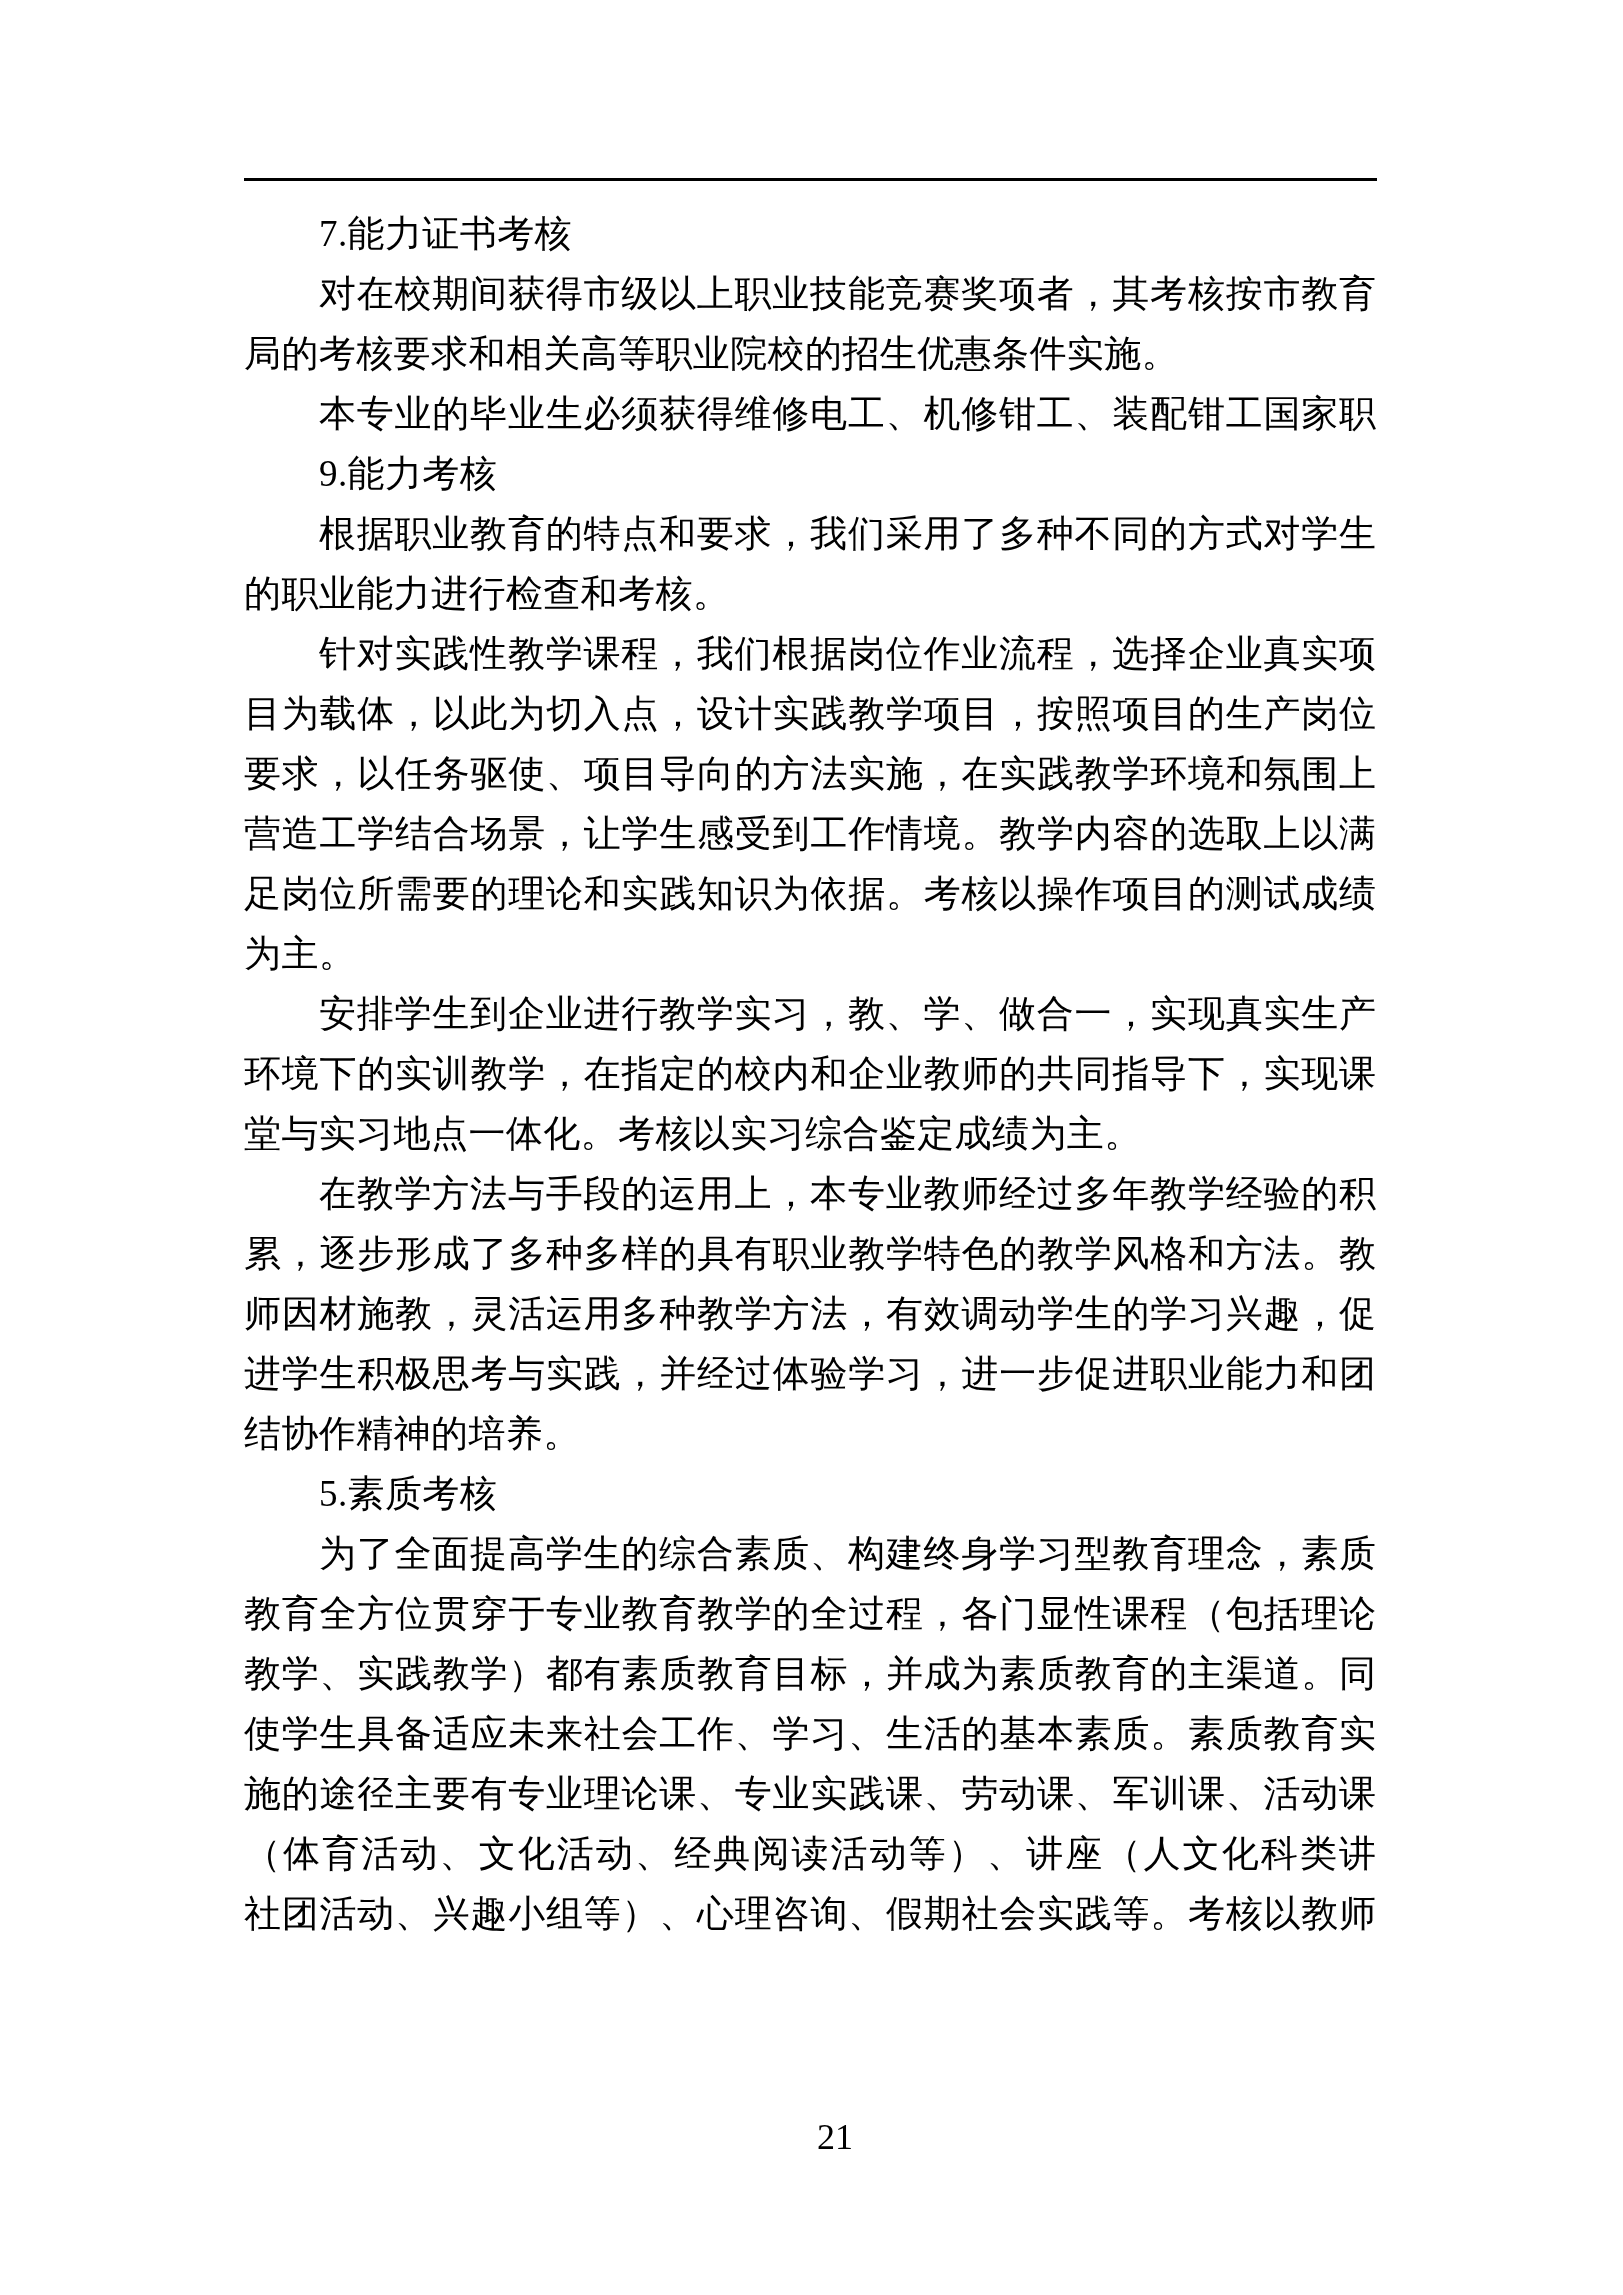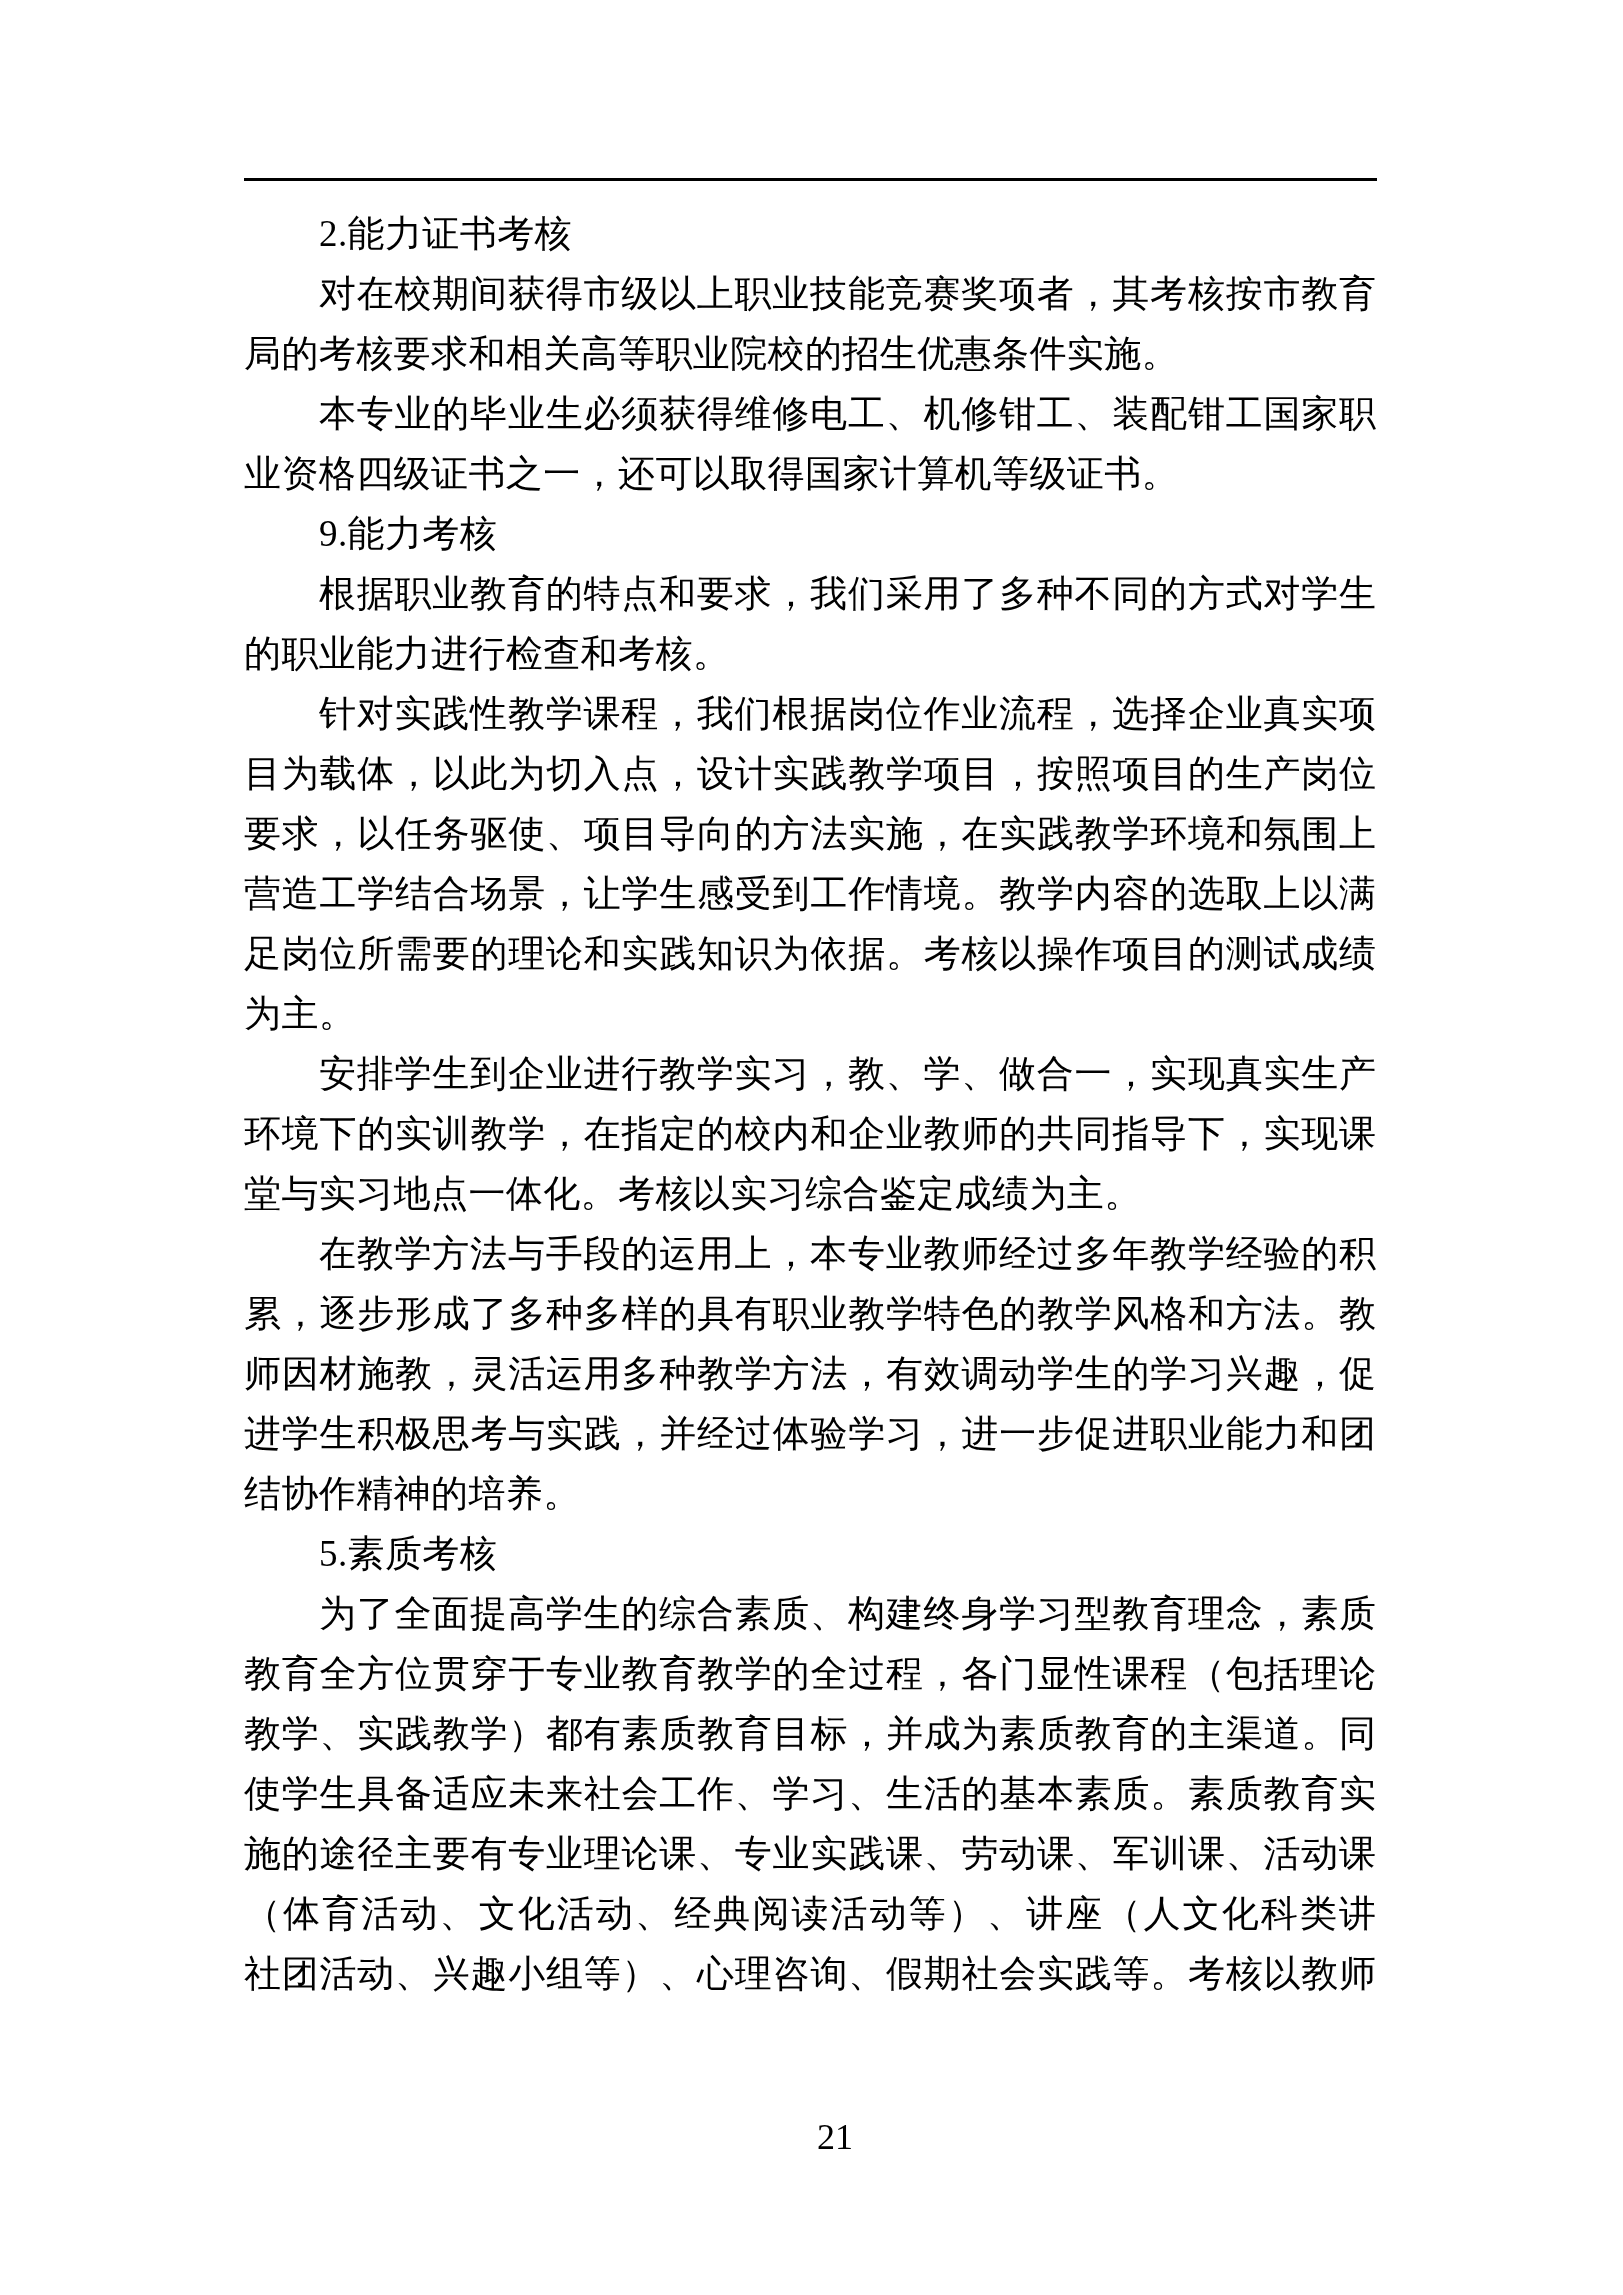--- a/index.html
+++ b/index.html
@@ -61,25 +61,24 @@
     font-size: 36px;
     line-height: 36px;
   }
 </style>
 </head>
 <body>
 
 <div class="page">
   <div class="header-rule"></div>
   <div class="text-block" id="text-block">
-      <div class="line indent">2.能力证书考核</div>
+      <div class="line indent">7.能力证书考核</div>
       <div class="line indent justify">对在校期间获得市级以上职业技能竞赛奖项者，其考核按市教育</div>
       <div class="line">局的考核要求和相关高等职业院校的招生优惠条件实施。</div>
       <div class="line indent justify">本专业的毕业生必须获得维修电工、机修钳工、装配钳工国家职</div>
-      <div class="line">业资格四级证书之一，还可以取得国家计算机等级证书。</div>
       <div class="line indent">9.能力考核</div>
       <div class="line indent justify">根据职业教育的特点和要求，我们采用了多种不同的方式对学生</div>
       <div class="line">的职业能力进行检查和考核。</div>
       <div class="line indent justify">针对实践性教学课程，我们根据岗位作业流程，选择企业真实项</div>
       <div class="line justify">目为载体，以此为切入点，设计实践教学项目，按照项目的生产岗位</div>
       <div class="line justify">要求，以任务驱使、项目导向的方法实施，在实践教学环境和氛围上</div>
       <div class="line justify">营造工学结合场景，让学生感受到工作情境。教学内容的选取上以满</div>
       <div class="line justify">足岗位所需要的理论和实践知识为依据。考核以操作项目的测试成绩</div>
       <div class="line">为主。</div>
       <div class="line indent justify">安排学生到企业进行教学实习，教、学、做合一，实现真实生产</div>

